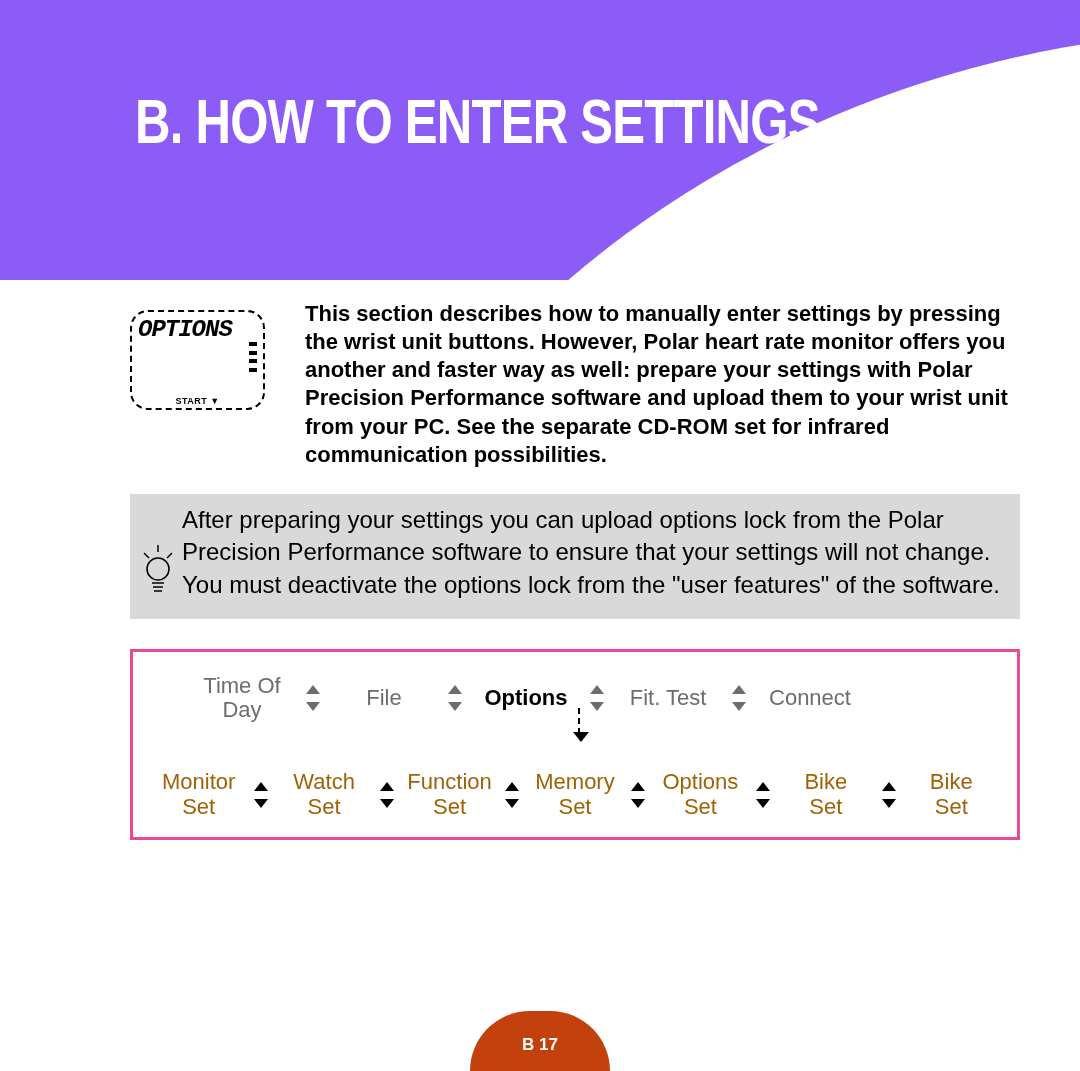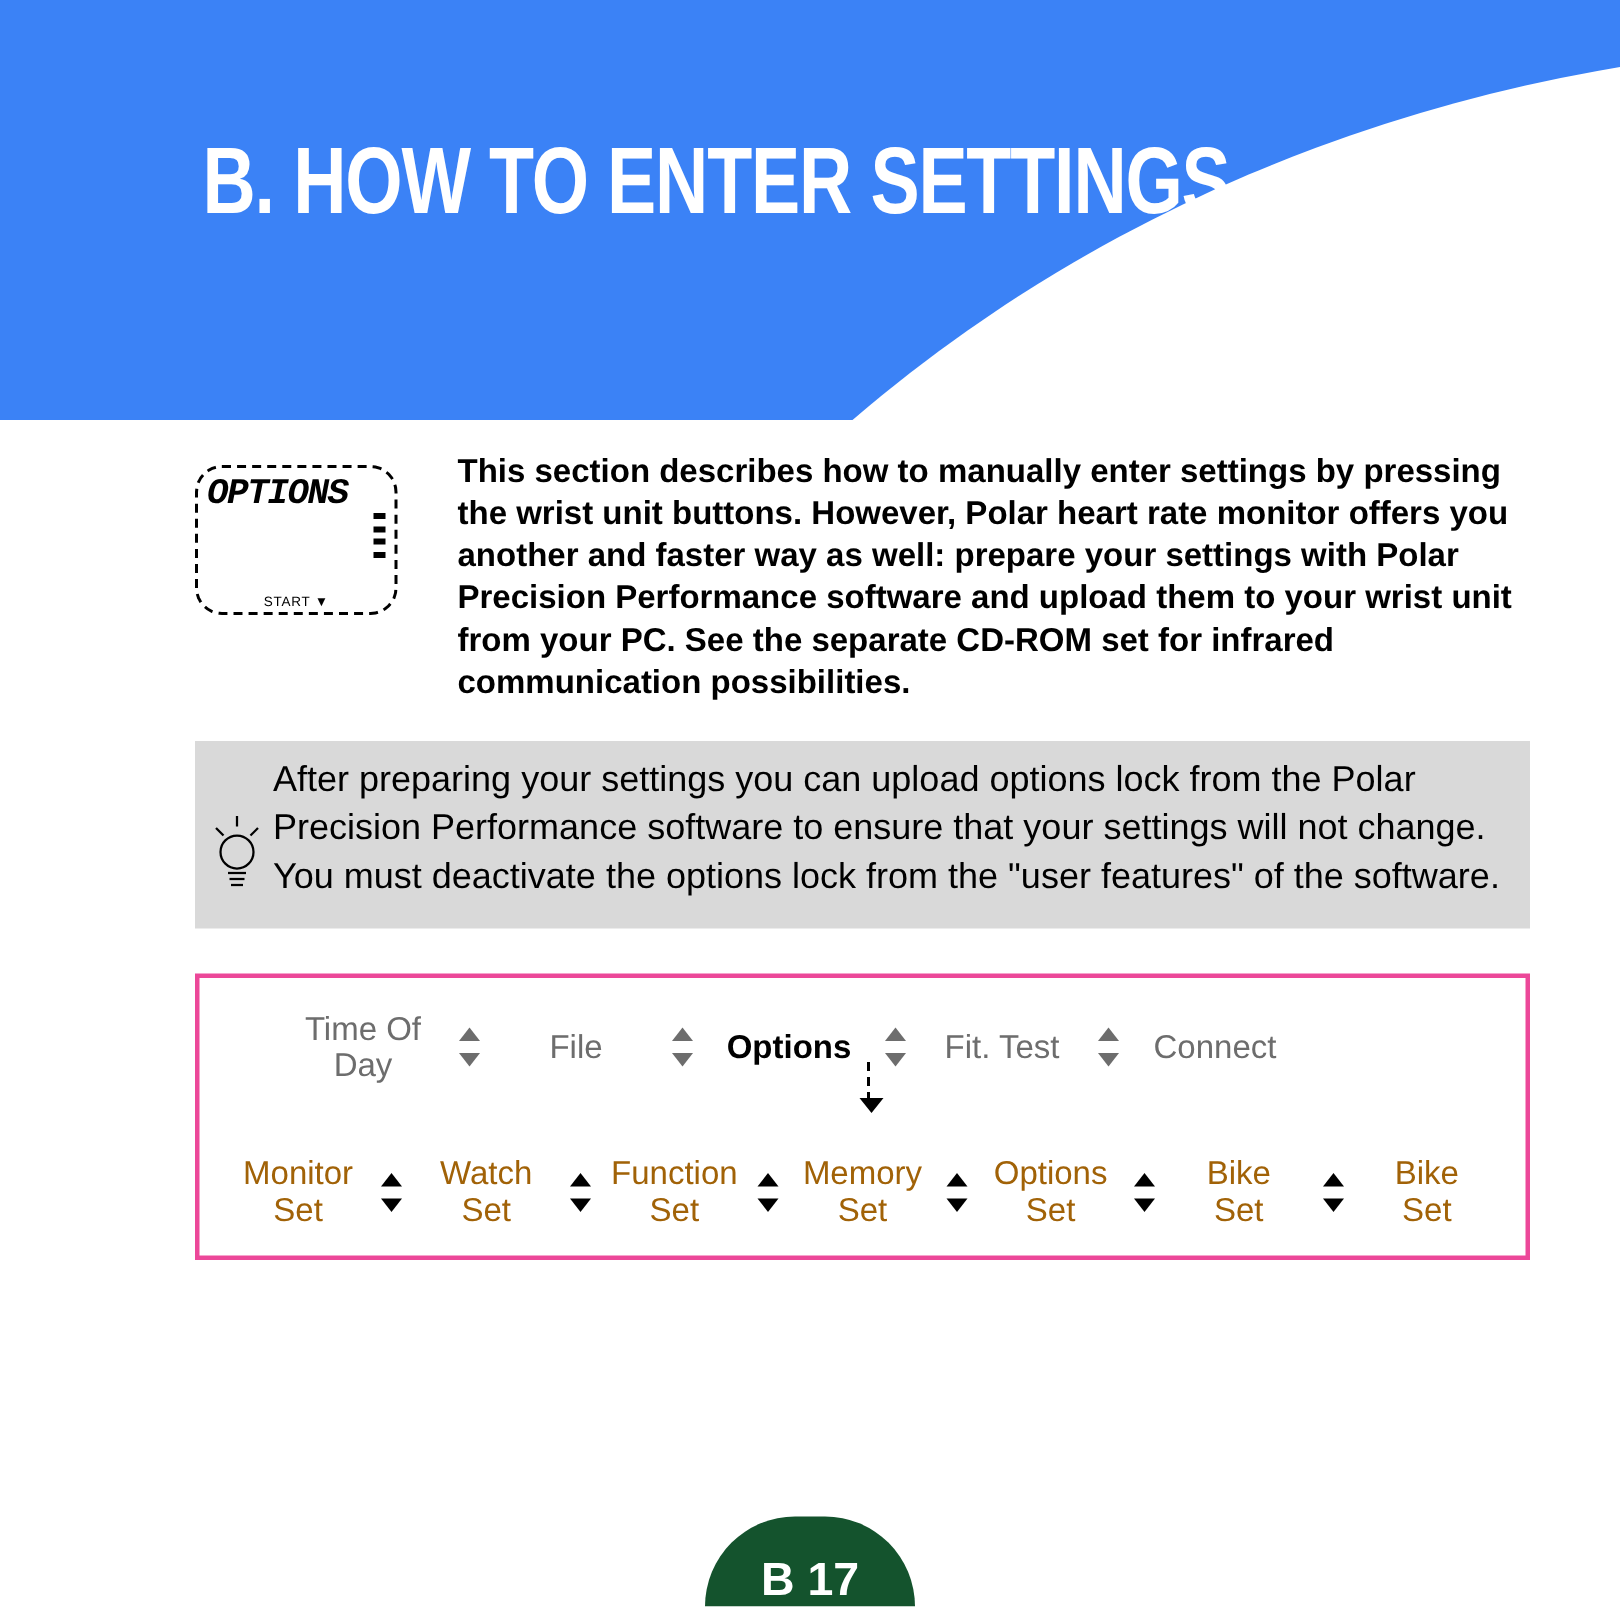--- a/index.html
+++ b/index.html
@@ -9,21 +9,21 @@
     height: 1071px;
     font-family: "Frutiger", "Myriad Pro", "Segoe UI", Arial, sans-serif;
     position: relative;
     overflow: hidden;
   }
   .black-header {
     position: absolute;
     top: 0; left: 0;
     width: 1080px;
     height: 280px;
-    background: #3b82f6;
+    background: #8b5cf6;
     overflow: hidden;
   }
   .black-header::after {
     
     content: "";
     position: absolute;
     width: 2000px;
     height: 1800px;
     background: #fff;
     border-radius: 50%;
@@ -88,21 +88,21 @@
     width: 8px;
     height: 4px;
     background: #000;
   }
   .watch-start {
     position: absolute;
     bottom: 2px;
     left: 50%;
     transform: translateX(-50%);
     font-size: 9px;
-    font-weight: normal;
+    font-weight: bold;
     letter-spacing: 0.5px;
     margin-top: 16px;
   }
   .intro-text {
     font-size: 22px;
     font-weight: 700;
     line-height: 1.28;
   }
   .tip-box {
     margin-top: 25px;
@@ -176,27 +176,27 @@
     border-right: 8px solid transparent;
     border-top: 10px solid #000;
   }
   .footer-tab {
     position: absolute;
     bottom: 0;
     left: 50%;
     transform: translateX(-50%);
     width: 140px;
     height: 60px;
-    background: #14532d;
+    background: #c2410c;
     border-top-left-radius: 70px;
     border-top-right-radius: 70px;
     color: #fff;
     text-align: center;
     font-weight: 700;
-    font-size: 31px;
+    font-size: 17px;
     padding-top: 24px;
   }
 </style>
 </head>
 <body>
 
 <div class="black-header">
   <h1 class="page-title">B. HOW TO ENTER SETTINGS</h1>
 </div>
 

